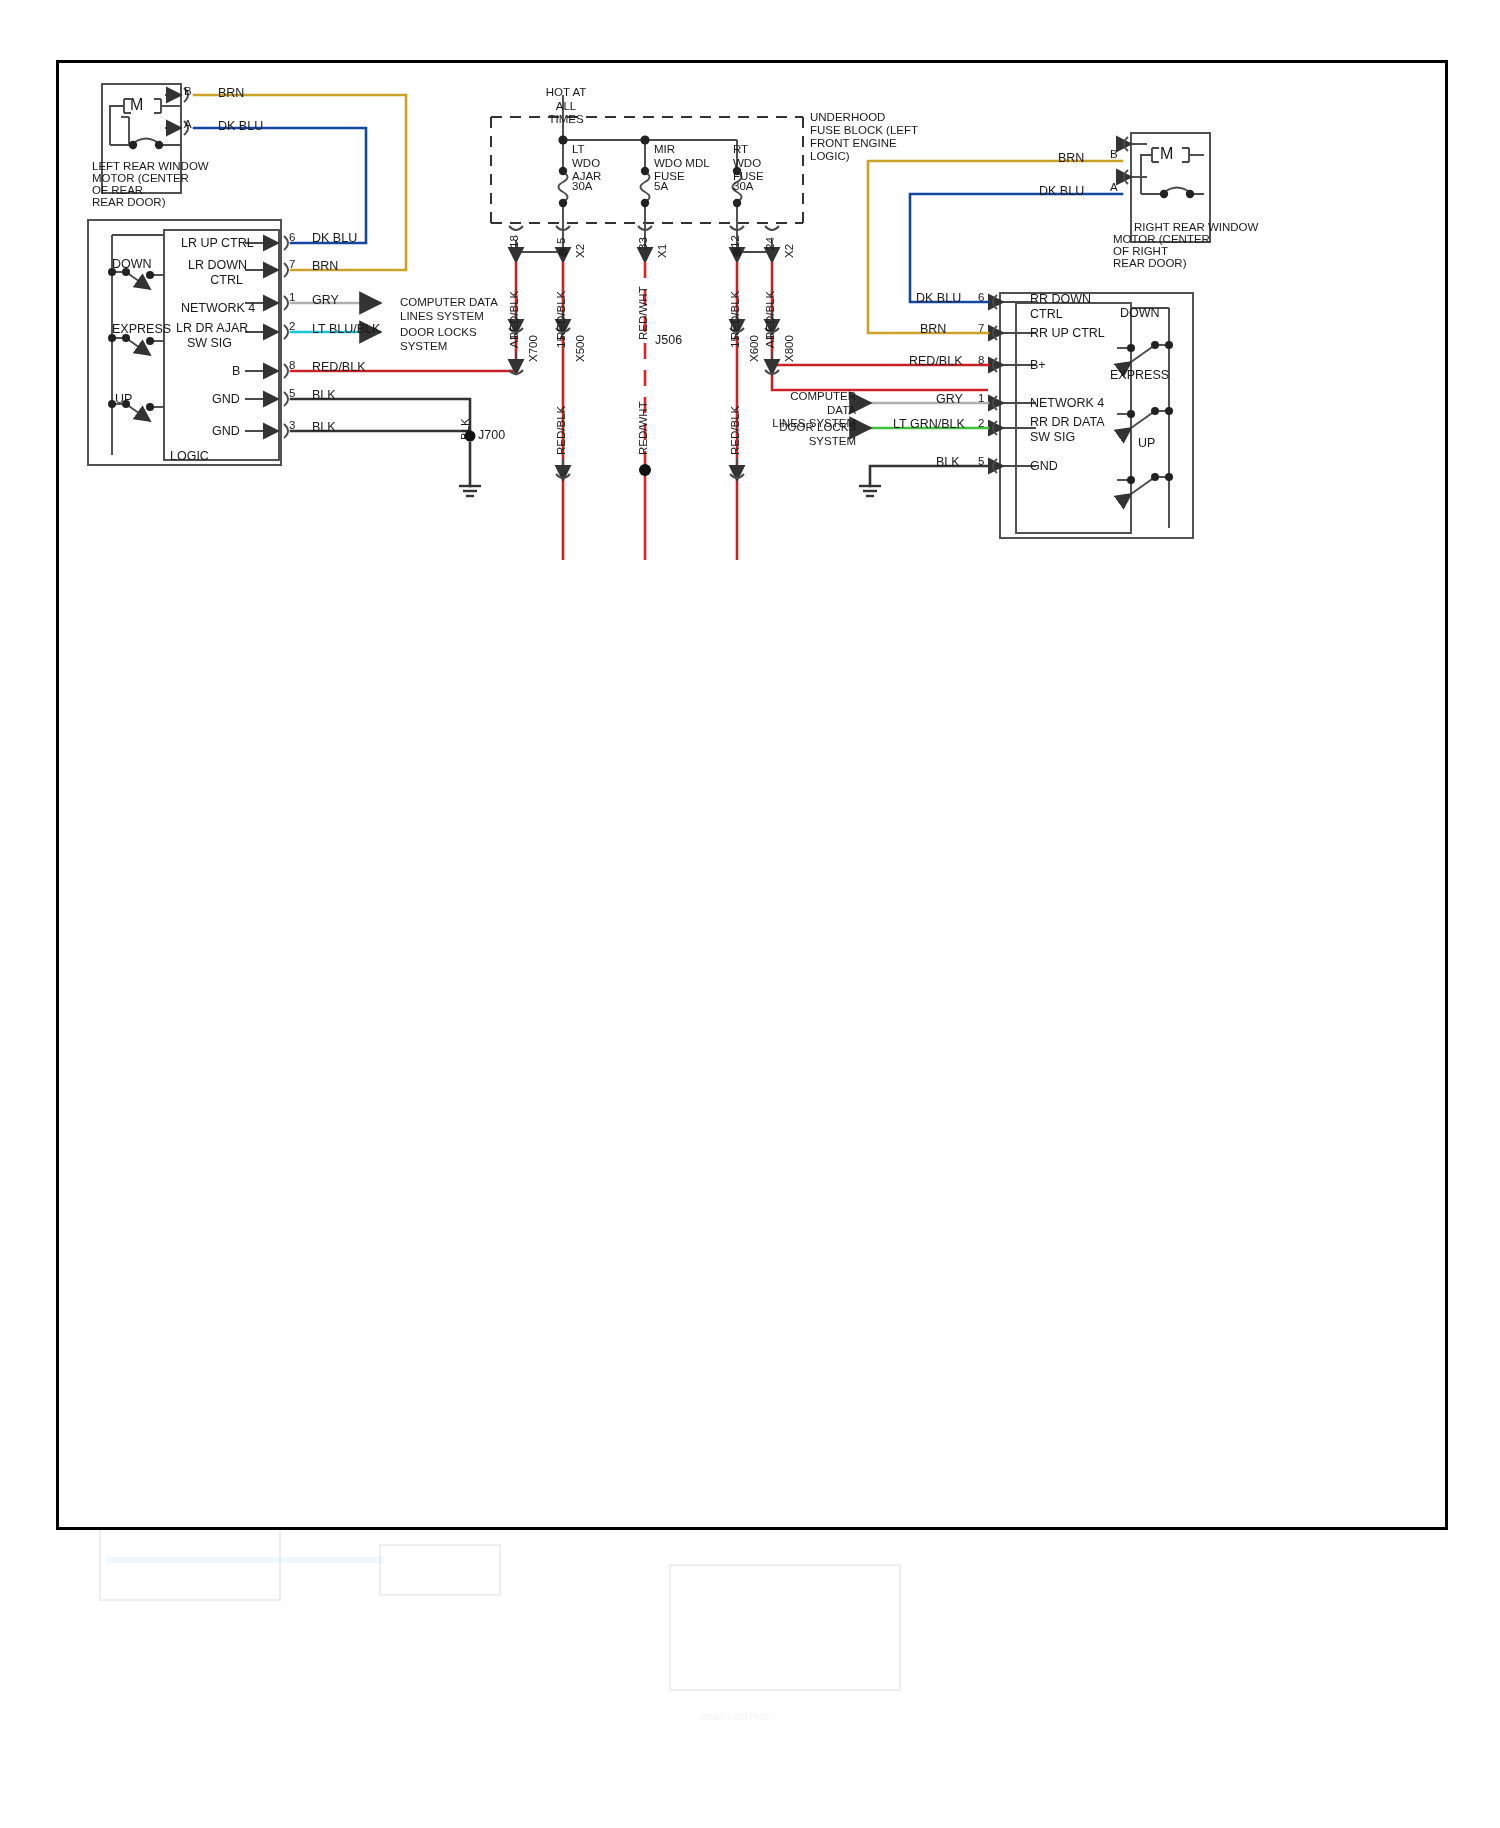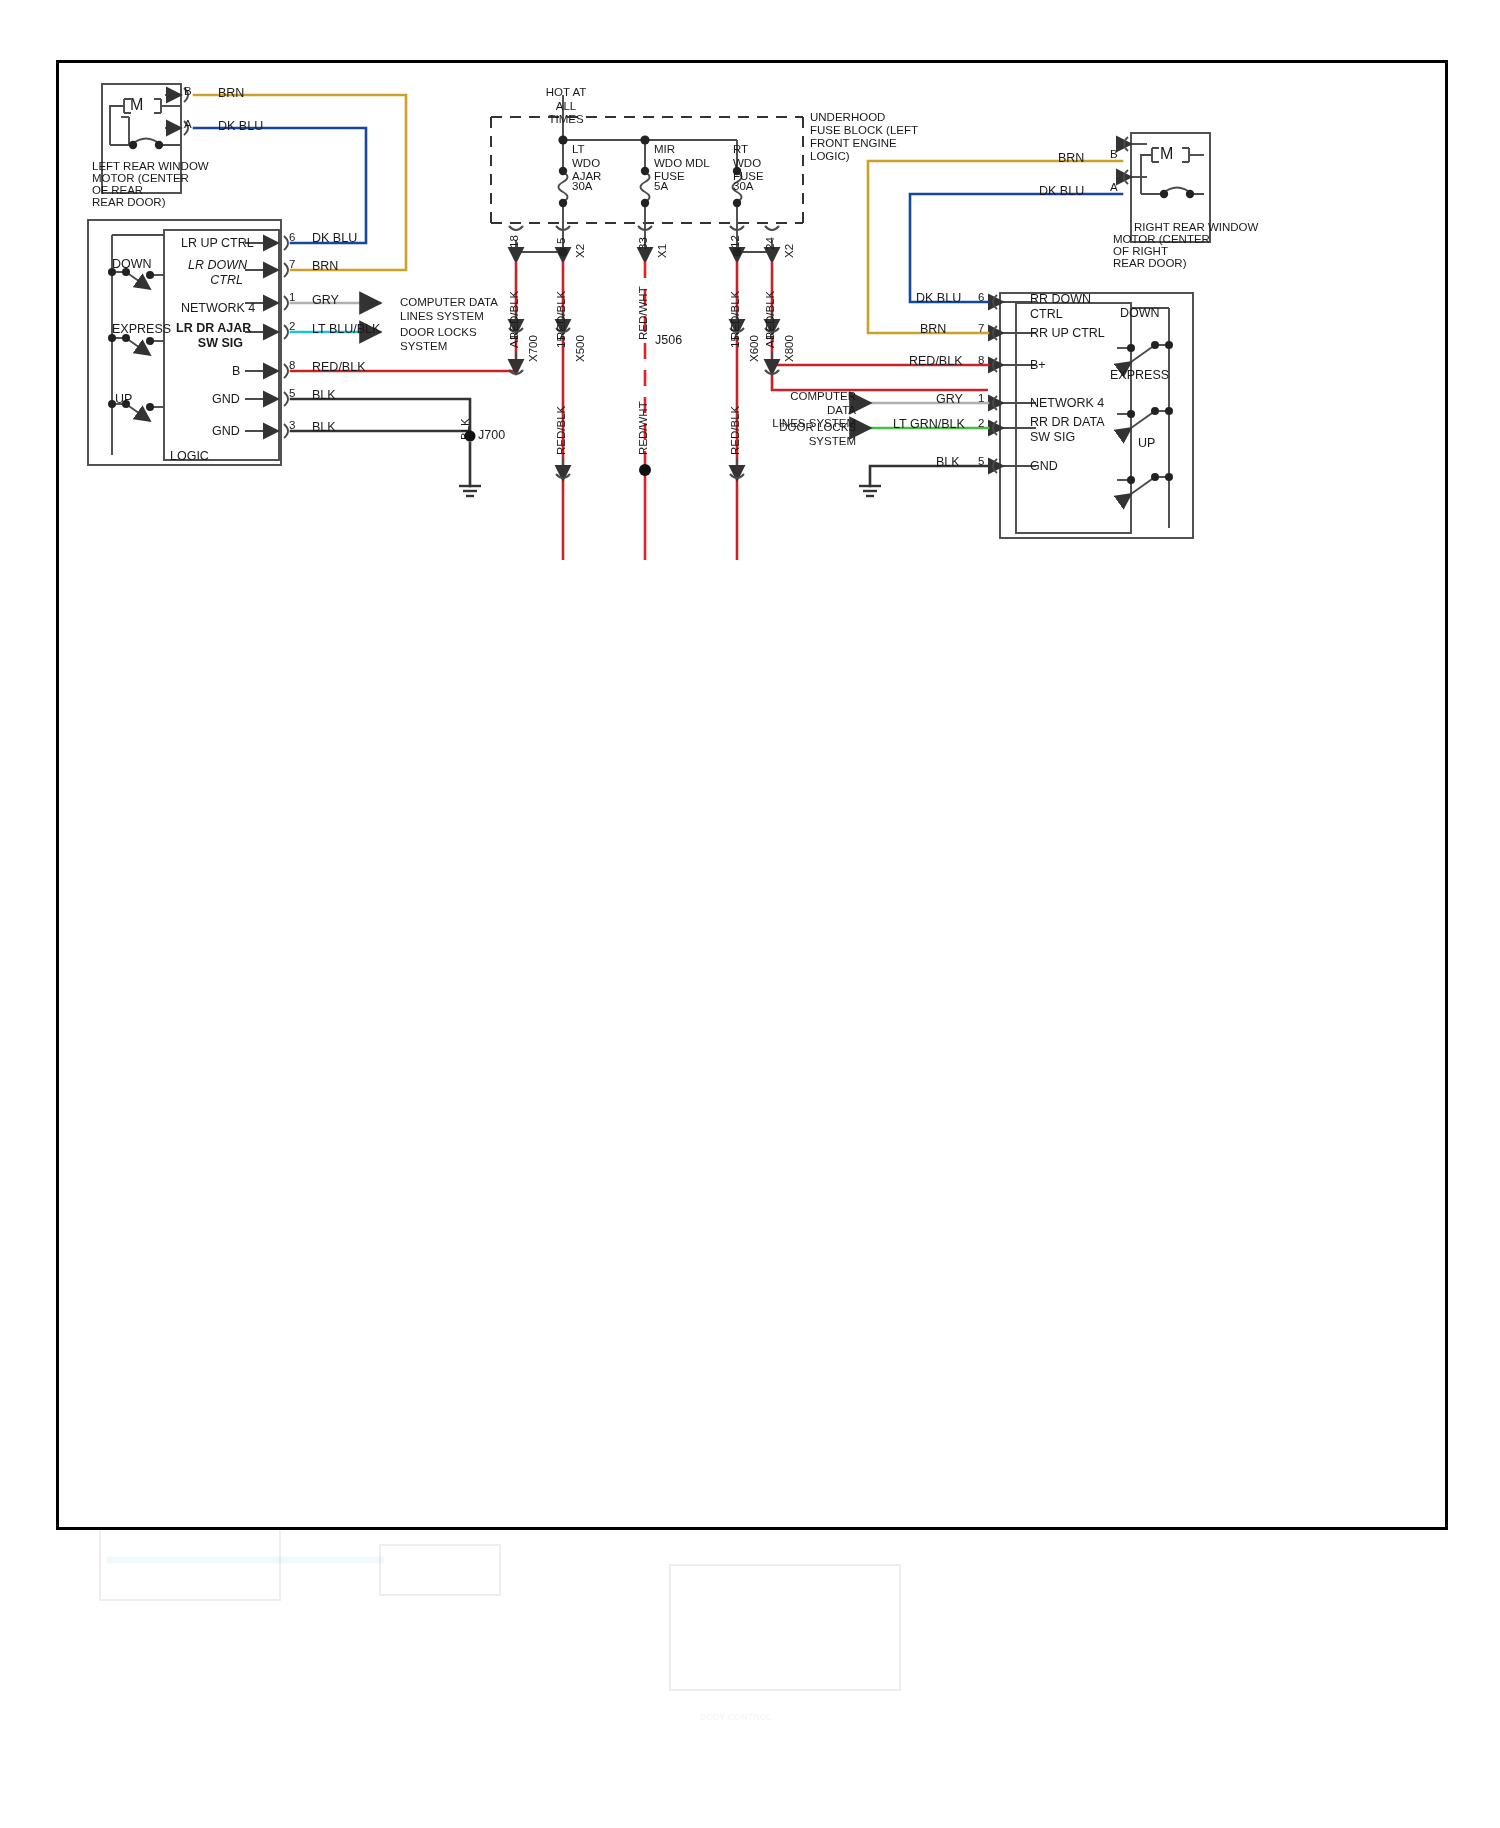--- a/index.html
+++ b/index.html
@@ -334,24 +334,24 @@
   <div class="lbl f11" style="left:92px;top:172px;">MOTOR (CENTER</div>
   <div class="lbl f11" style="left:92px;top:184px;">OF REAR</div>
   <div class="lbl f11" style="left:92px;top:196px;">REAR DOOR)</div>
 
   <div class="lbl f12" style="left:112px;top:257px;">DOWN</div>
   <div class="lbl f12" style="left:112px;top:322px;">EXPRESS</div>
   <div class="lbl f12" style="left:115px;top:392px;">UP</div>
   <div class="lbl f12" style="left:170px;top:449px;text-align:center;">LOGIC</div>
 
   <div class="lbl f12" style="left:181px;top:236px;">LR UP CTRL</div>
-  <div class="lbl f12" style="left:188px;top:258px;text-align:right;width:55px;font-style:italic;">LR DOWN
+  <div class="lbl f12" style="left:188px;top:258px;text-align:right;width:55px;">LR DOWN
 CTRL</div>
   <div class="lbl f12" style="left:181px;top:301px;">NETWORK 4</div>
-  <div class="lbl f12" style="left:176px;top:321px;text-align:right;width:67px;font-weight:bold;">LR DR AJAR
+  <div class="lbl f12" style="left:176px;top:321px;text-align:center;width:67px;">LR DR AJAR
 SW SIG</div>
   <div class="lbl f12" style="left:232px;top:364px;">B</div>
   <div class="lbl f12" style="left:212px;top:392px;">GND</div>
   <div class="lbl f12" style="left:212px;top:424px;">GND</div>
 
   <div class="lbl f11" style="left:289px;top:231px;">6</div>
   <div class="lbl f11" style="left:289px;top:258px;">7</div>
   <div class="lbl f11" style="left:289px;top:291px;">1</div>
   <div class="lbl f11" style="left:289px;top:320px;">2</div>
   <div class="lbl f11" style="left:289px;top:359px;">8</div>

